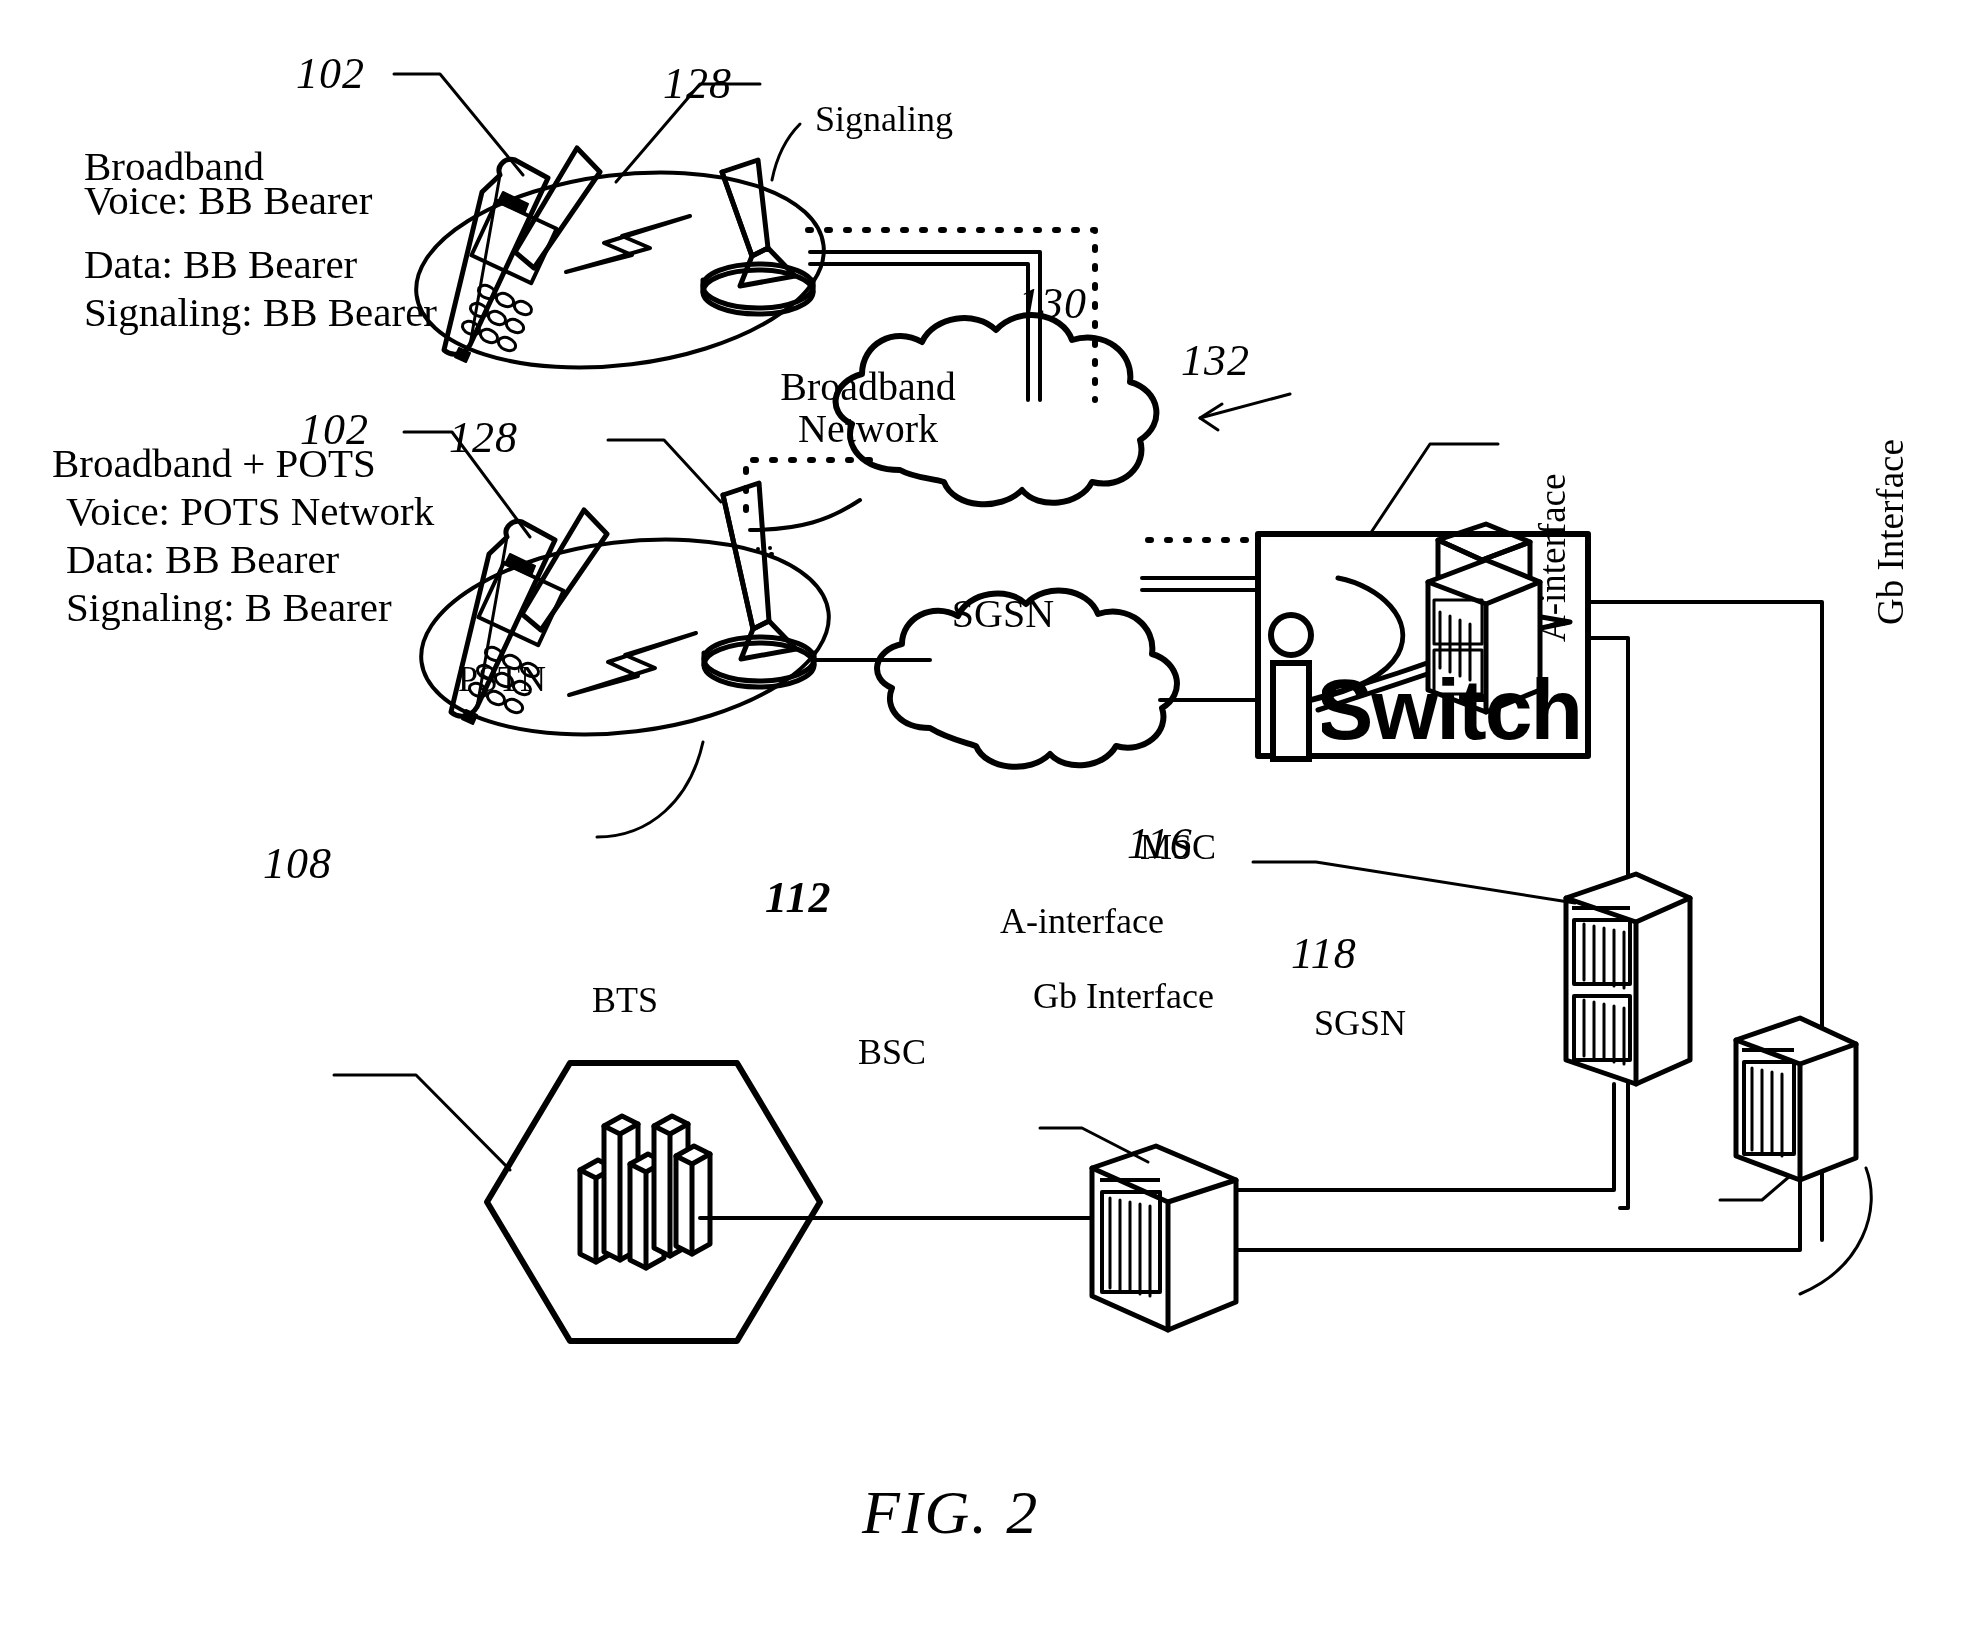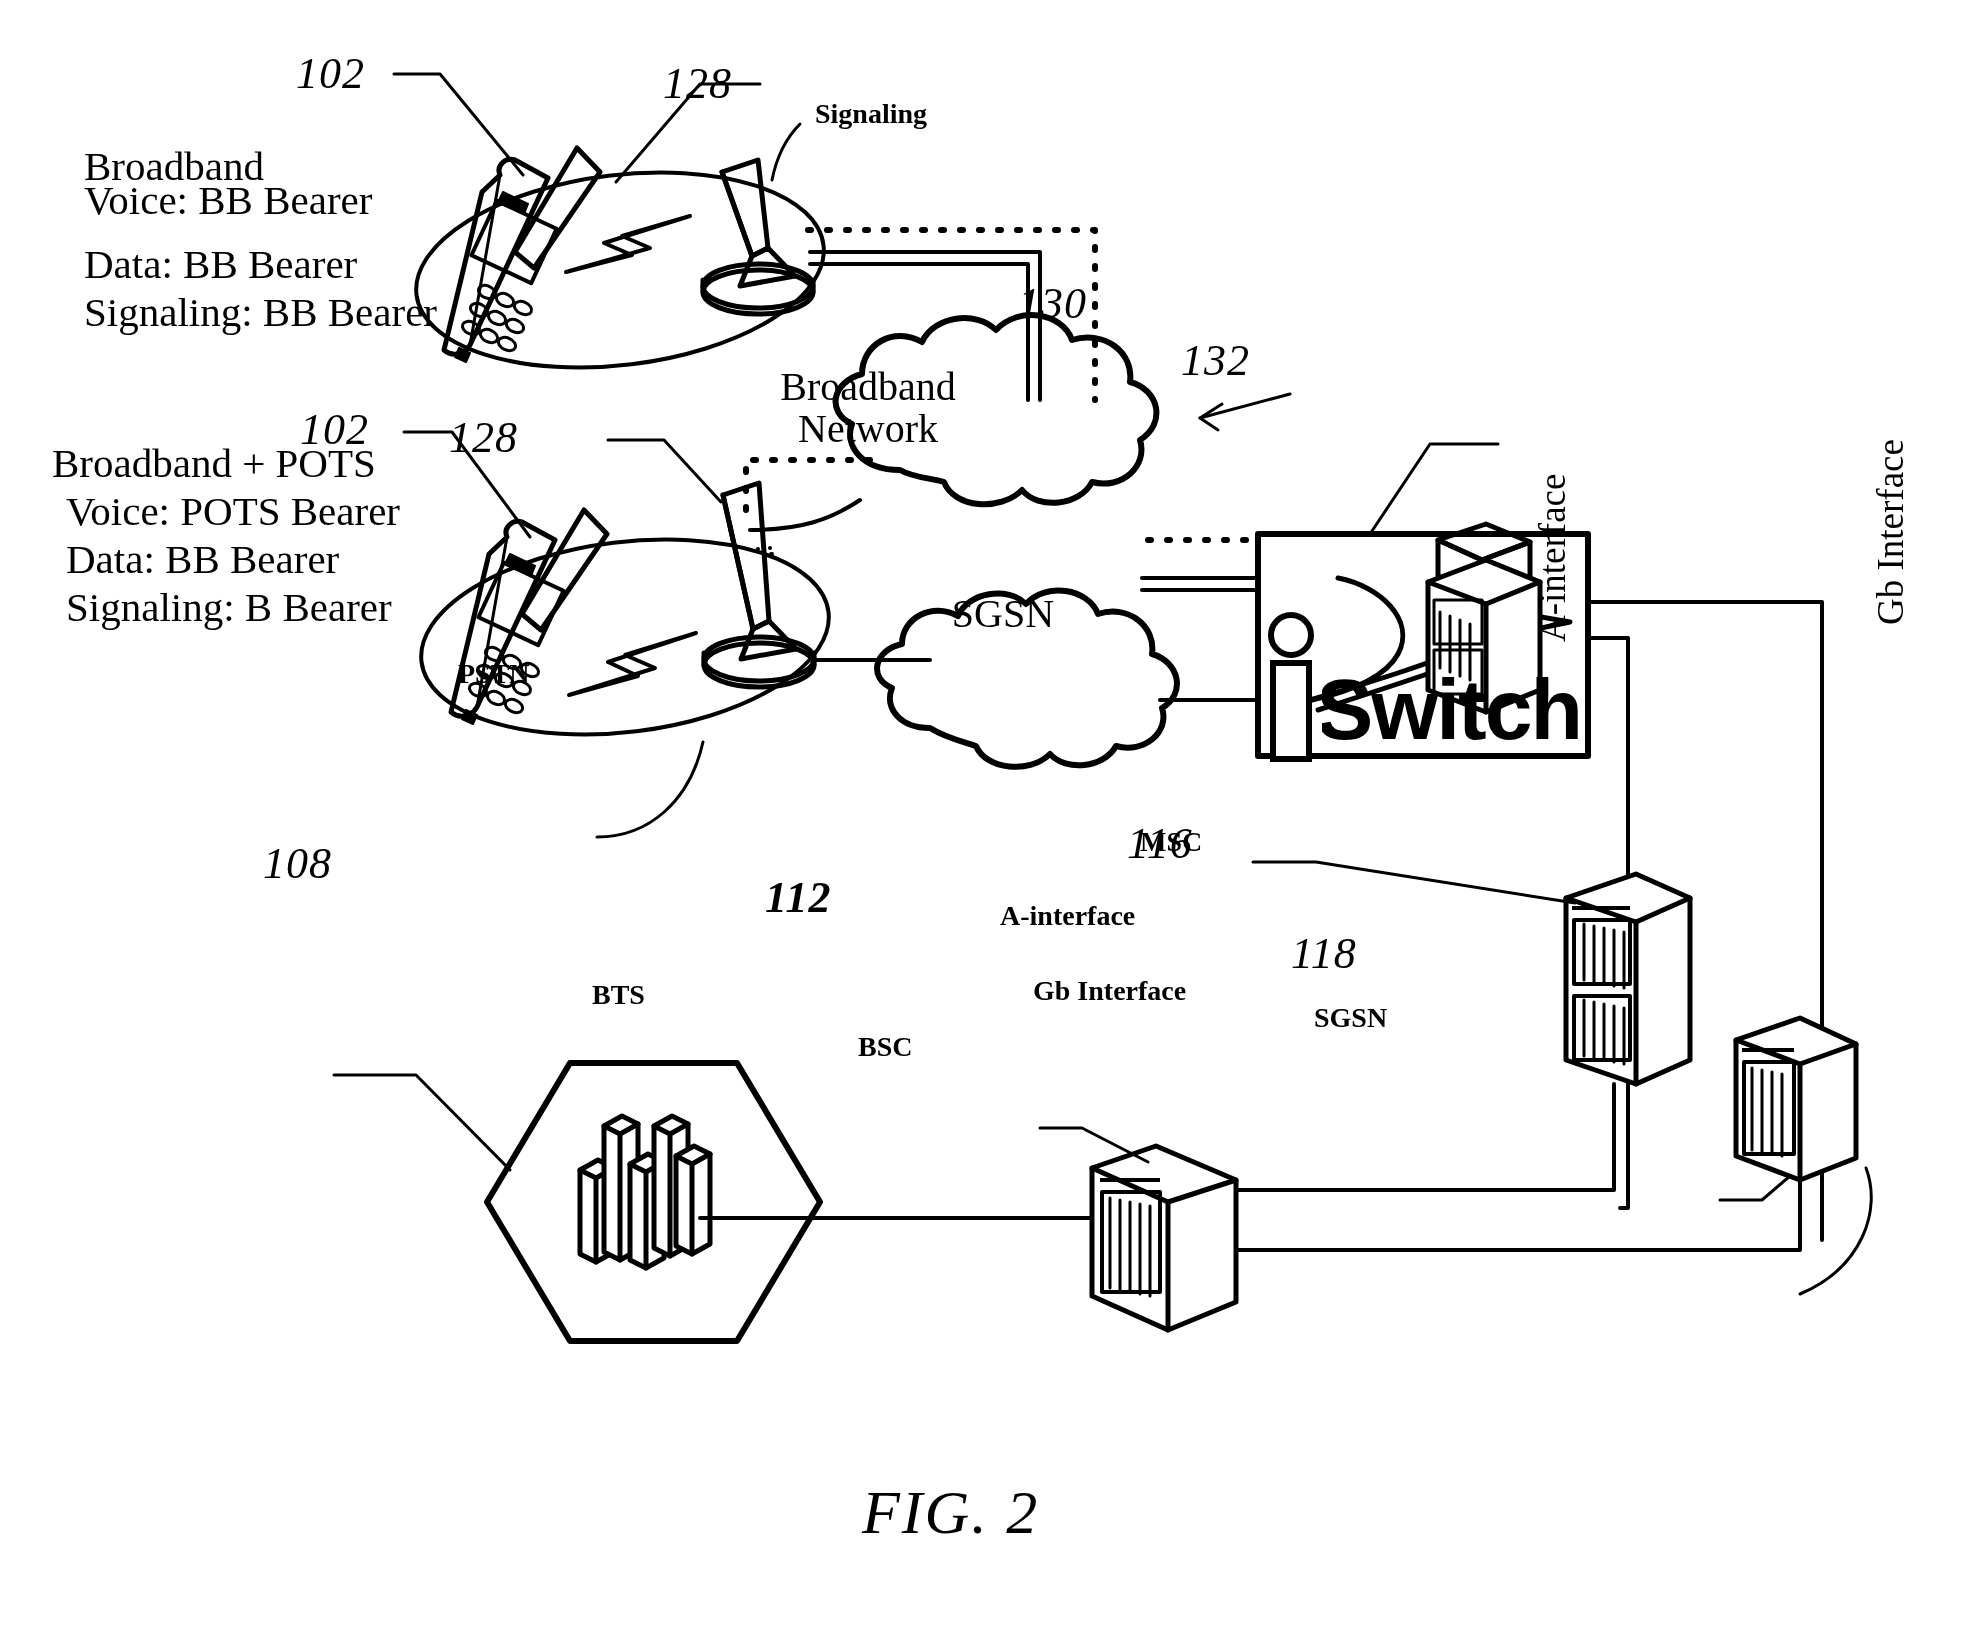--- a/index.html
+++ b/index.html
@@ -1,21 +1,21 @@
 <!DOCTYPE html>
 <html><head>
 <meta charset="utf-8">
 <style>
   html,body{margin:0;padding:0;background:#fff;}
   body{width:1984px;height:1625px;font-family:"Liberation Serif",serif;color:#000;}
   #fig{position:relative;width:1984px;height:1625px;overflow:hidden;background:#fff;}
   svg.layer{position:absolute;left:0;top:0;width:1984px;height:1625px;}
   .txt{position:absolute;white-space:nowrap;font-family:"Liberation Serif",serif;color:#000;}
   .ref{font-style:italic;font-family:"Liberation Serif",serif;font-size:44px;letter-spacing:1px;}
-  .lbl{font-size:28px;font-weight:bold;}
+  .lbl{font-size:36px;}
   .lblsm{font-size:37px;}
   .cloudlbl{font-size:40px;text-align:center;}
   .blocktxt{font-size:41px;line-height:1.30;}
   .vert{transform-origin:0 0;transform:rotate(-90deg);}
   .figcap{font-style:italic;font-size:62px;letter-spacing:2px;}
   .iswitch-word{position:absolute;font-family:"Liberation Sans",sans-serif;font-weight:bold;font-size:86px;letter-spacing:-2px;}
   .iswitch-i-stem{position:absolute;border:6px solid #000;background:#fff;}
   .iswitch-i-dot{position:absolute;border:6px solid #000;border-radius:50%;background:#fff;}
 </style>
 </head>
@@ -376,21 +376,21 @@
   <div class="txt ref" style="left:765px;top:872px;font-weight:bold;">112</div>
   <div class="txt ref" style="left:1127px;top:818px;">116</div>
   <div class="txt ref" style="left:1291px;top:928px;">118</div>
 
   <div class="txt blocktxt" style="left:84px;top:140px;">Broadband</div>
   <div class="txt blocktxt" style="left:84px;top:174px;">Voice:  BB Bearer</div>
   <div class="txt blocktxt" style="left:84px;top:238px;">Data:   BB Bearer</div>
   <div class="txt blocktxt" style="left:84px;top:286px;">Signaling: BB Bearer</div>
 
   <div class="txt blocktxt" style="left:52px;top:437px;">Broadband + POTS</div>
-  <div class="txt blocktxt" style="left:66px;top:485px;">Voice:  POTS Bearer</div>
+  <div class="txt blocktxt" style="left:66px;top:485px;">Voice:  POTS Network</div>
   <div class="txt blocktxt" style="left:66px;top:533px;">Data:  BB Bearer</div>
   <div class="txt blocktxt" style="left:66px;top:581px;">Signaling: B Bearer</div>
 
   <div class="txt lbl" style="left:815px;top:98px;">Signaling</div>
   <div class="txt lbl" style="left:458px;top:658px;">PSTN</div>
 
   <div class="txt cloudlbl" style="left:718px;top:363px;width:300px;">Broadband</div>
   <div class="txt cloudlbl" style="left:718px;top:405px;width:300px;">Network</div>
   <div class="txt cloudlbl" style="left:903px;top:590px;width:200px;">SGSN</div>
 

